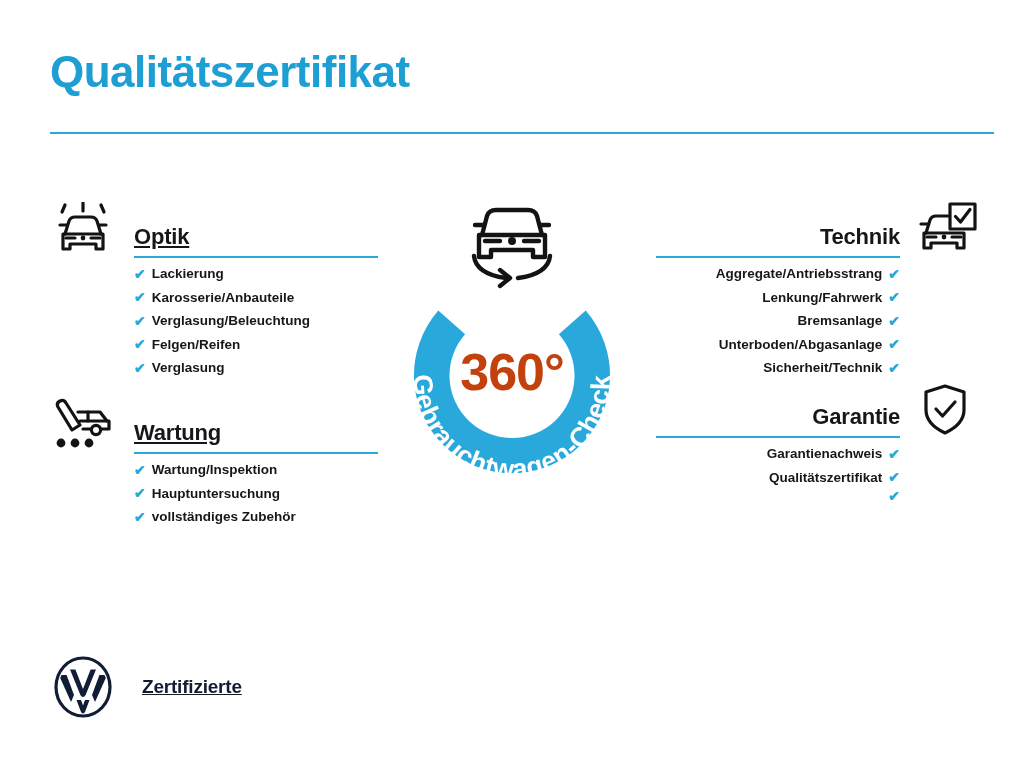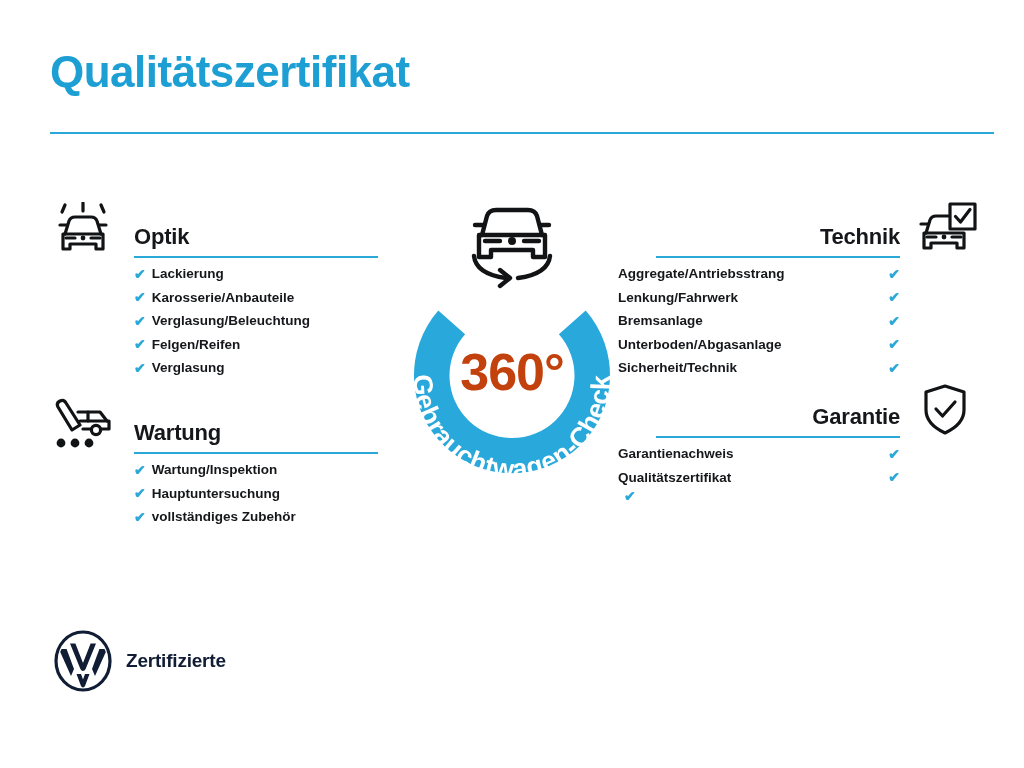--- a/index.html
+++ b/index.html
@@ -61,21 +61,21 @@
   }
   .sec-title {
     position: absolute;
     bottom: 12px;
     font-size: 22px;
     font-weight: bold;
     color: #15171a;
     letter-spacing: -0.2px;
     white-space: nowrap;
   }
-  .col-left .sec-title  { left: 86px; }
+  .col-left .sec-title  { left: 86px; text-decoration: underline; }
   .col-right .sec-title { right: 78px; }
 
   .sec-underline {
     position: absolute;
     bottom: 4px;
     height: 2px;
     background: #2aa8d8;
   }
   .col-left .sec-underline  { left: 86px; width: 244px; }
   .col-right .sec-underline { right: 78px; width: 244px; }
@@ -100,21 +100,21 @@
     font-size: 13.5px;
     font-weight: bold;
     color: #15171a;
     line-height: 23.5px;
     white-space: nowrap;
     display: flex;
     align-items: center;
   }
   .col-left .items  { padding-left: 86px; }
   .col-right .items { padding-right: 78px; justify-content: flex-end; }
-  .col-right .item  { justify-content: space-between; }
+  .col-right .item  { justify-content: flex-end; }
 
   .check {
     color: #2aa8d8;
     font-size: 14px;
     font-weight: bold;
     line-height: 1;
     flex: none;
   }
   .col-left .check  { margin-right: 6px; }
   .col-right .check { margin-left: 6px; }
@@ -150,24 +150,25 @@
     left: 82px;
     top: -60px;
     width: 104px;
     height: 92px;
   }
 
   
   .footer-logo {
     position: absolute;
     left: 52px;
-    top: 630px;
+    top: 656px;
     display: flex;
     align-items: center;
-    gap: 12px;
+    gap: 28px;
+    text-decoration: underline;
   }
   .vw-mark { width: 62px; height: 62px; flex: none; }
   .vw-text {
     font-size: 19px;
     font-weight: bold;
     color: #111d34;
     line-height: 24px;
     letter-spacing: -0.2px;
   }
 </style>

